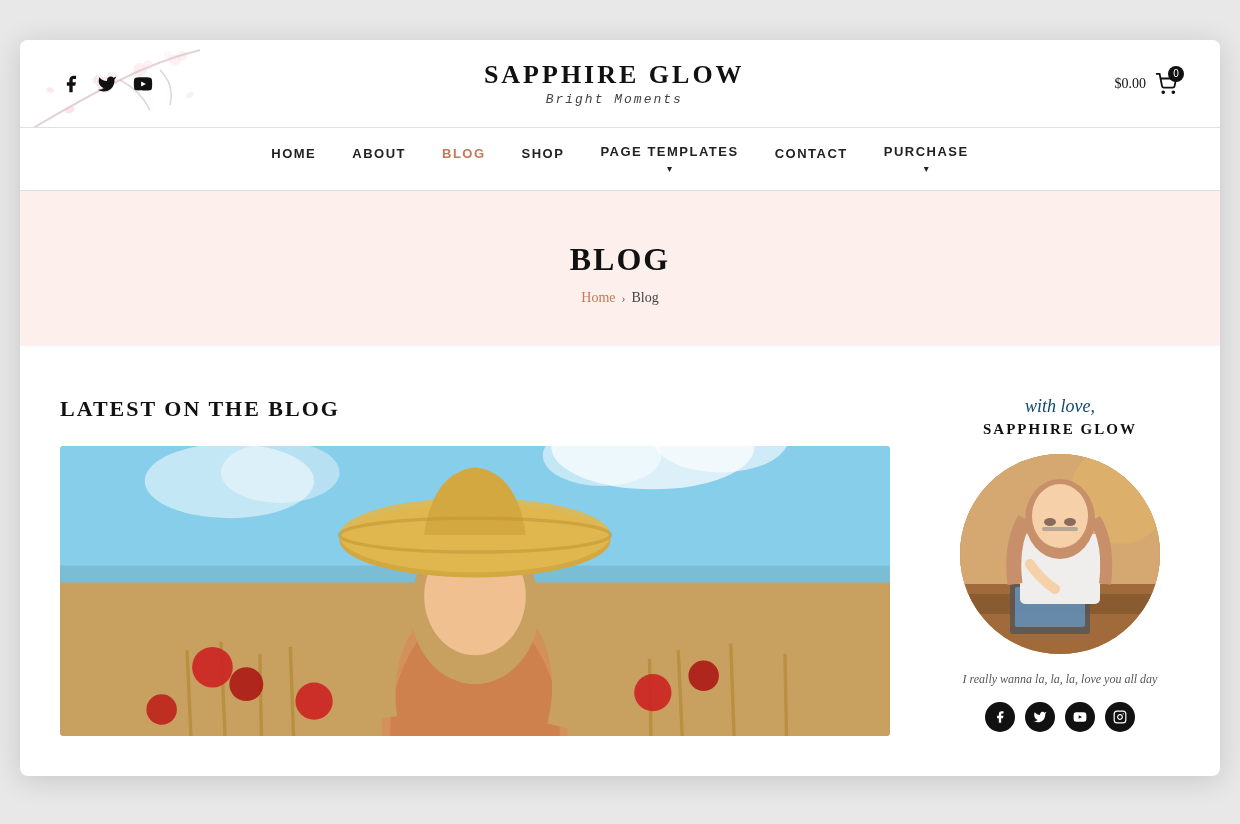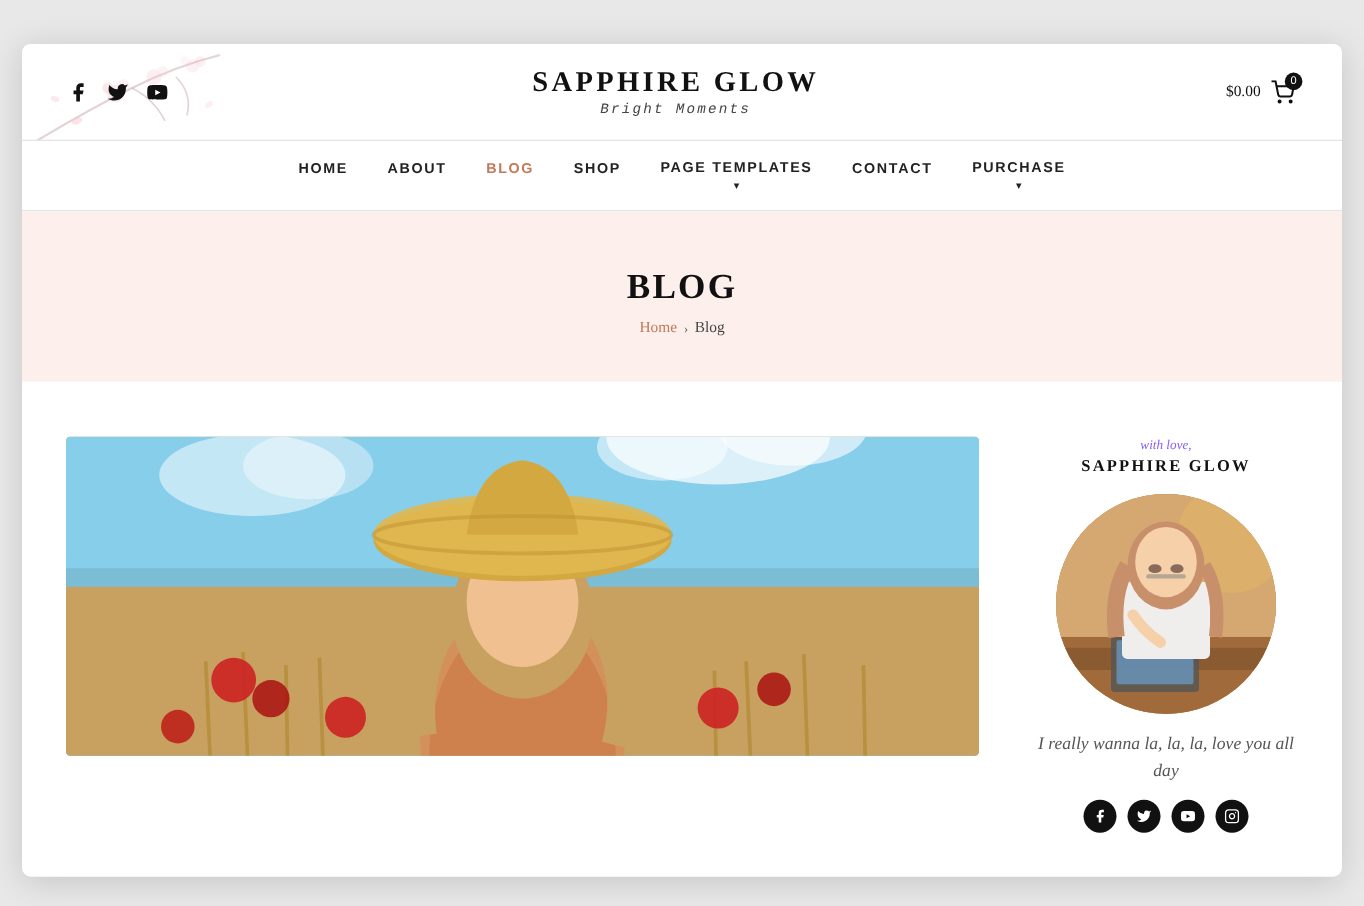--- a/index.html
+++ b/index.html
@@ -221,43 +221,43 @@
       background: #c8a87a;
     }
 
     
     .blog-sidebar {
       width: 240px;
       flex-shrink: 0;
       text-align: center;
     }
     .sidebar-with-love {
-      font-size: 12px;
-      color: #8b5cf6;
+      font-size: 18px;
+      color: #0c4a6e;
       font-style: italic;
       margin-bottom: 4px;
     }
     .sidebar-brand-name {
       font-family: 'Georgia', serif;
       font-size: 15px;
       font-weight: 700;
       letter-spacing: 2px;
       color: #111;
       margin-bottom: 16px;
     }
     .sidebar-avatar-wrap {
       width: 200px;
       height: 200px;
       border-radius: 50%;
       overflow: hidden;
       margin: 0 auto 16px;
       background: #c8905a;
     }
     .sidebar-quote {
-      font-size: 16px;
+      font-size: 12px;
       color: #555;
       font-style: italic;
       margin-bottom: 14px;
       line-height: 1.5;
     }
     .sidebar-social-icons {
       display: flex;
       justify-content: center;
       gap: 10px;
     }
@@ -390,20 +390,21 @@
     <div class="breadcrumb">
       <a class="breadcrumb-home">Home</a>
       <span class="breadcrumb-separator">›</span>
       <span class="breadcrumb-current">Blog</span>
     </div>
   </section>
 
   <div class="main-content">
 
     <div class="blog-main">
+      <h2 class="section-title">LATEST ON THE BLOG</h2>
       <div class="featured-image-wrap">
         
         <svg width="100%" height="100%" viewBox="0 0 490 290" xmlns="http://www.w3.org/2000/svg" preserveAspectRatio="xMidYMid slice">
 
           <rect width="490" height="290" fill="#7bbdd4"></rect>
           <rect y="0" width="490" height="130" fill="#87CEEB"></rect>
 
           <ellipse cx="350" cy="60" rx="60" ry="25" fill="#fff" opacity="0.7"></ellipse>
           <ellipse cx="390" cy="55" rx="40" ry="20" fill="#fff" opacity="0.6"></ellipse>
           <ellipse cx="320" cy="65" rx="35" ry="18" fill="#fff" opacity="0.5"></ellipse>

